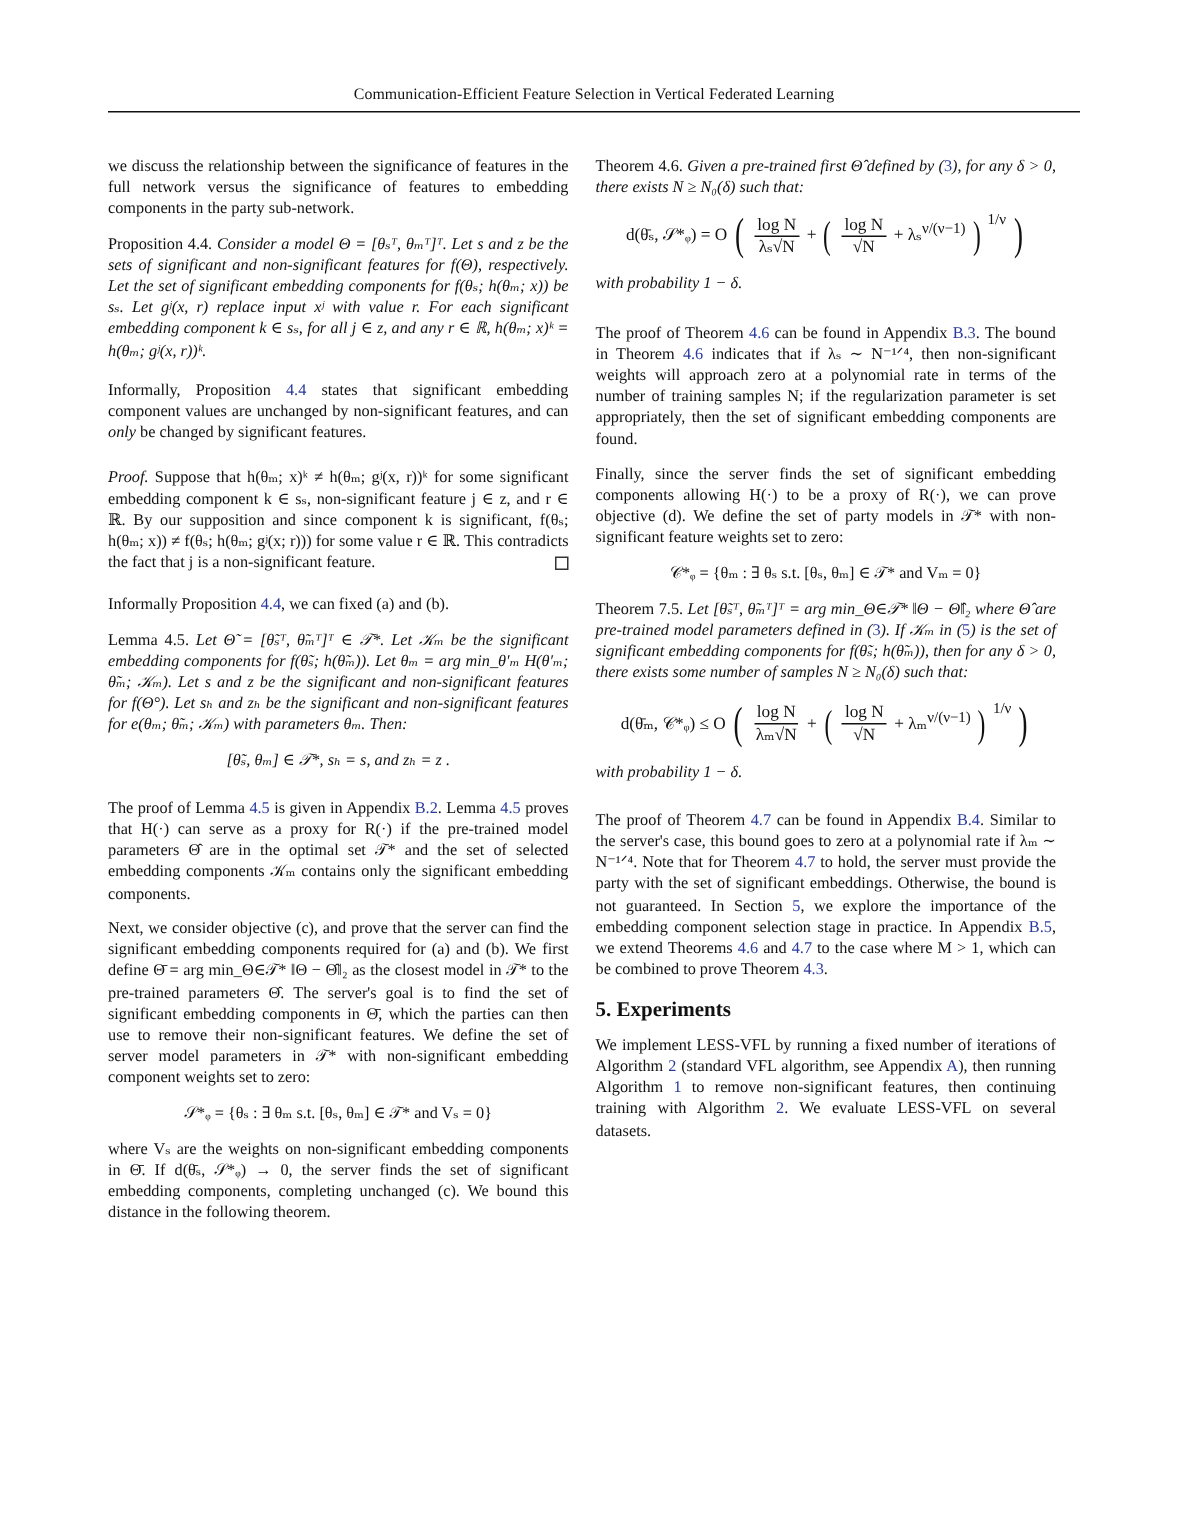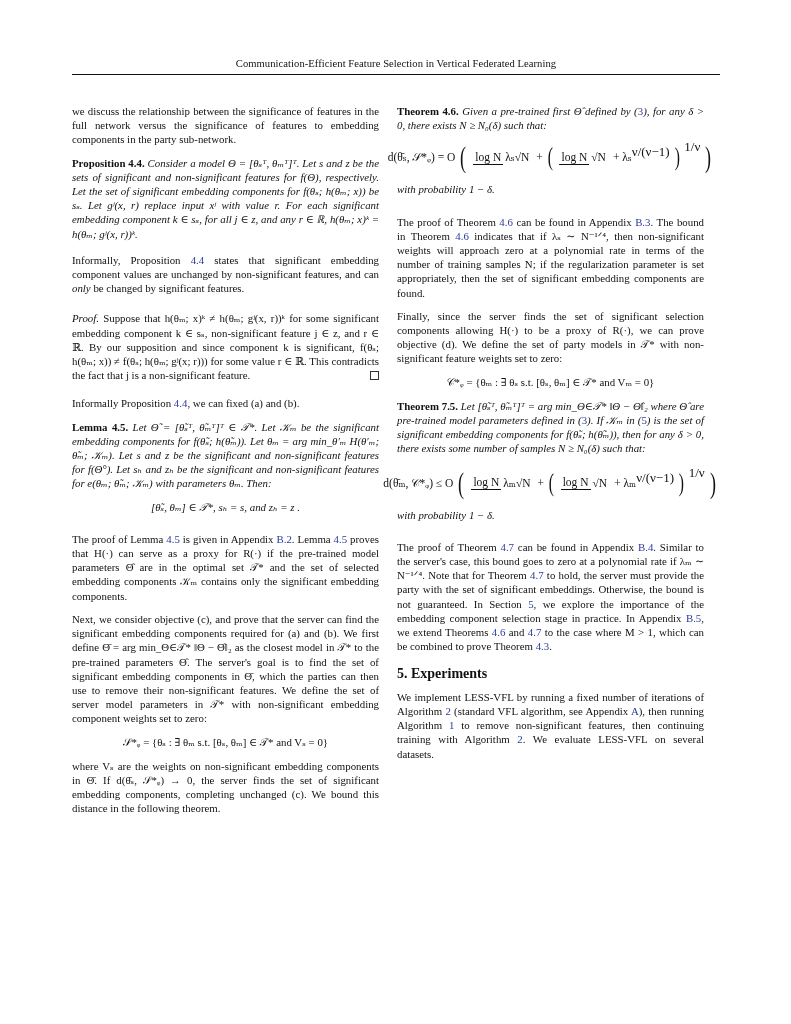--- a/index.html
+++ b/index.html
@@ -7,30 +7,30 @@
          font-family: "Liberation Serif", "DejaVu Serif", serif; color: #111; }
   .header { position: absolute; left: 72px; top: 58px; width: 648px; text-align: center;
             font-weight: normal; font-size: 10.6px; letter-spacing: 0.05px; }
   .header-rule { position: absolute; left: 72px; top: 74px; width: 648px; height: 0;
                  border-top: 1.2px solid #111; }
   .col { position: absolute; top: 88px; width: 307px; font-size: 10.85px; line-height: 14.2px; margin-top: 16px; }
   .col.left { left: 72px; }
   .col.right { left: 397px; }
   p { margin: 0 0 9px 0; text-align: justify; hyphens: manual; }
   .i { font-style: italic; }
-  .b { font-weight: bold; }
+  .b { font-weight: normal; }
   .link { color: #2a3a9c; }
   .eq { text-align: center; margin: 8px 0 10px 0; white-space: nowrap; }
   .eq-big { font-size: 11.5px; display: flex; align-items: center; justify-content: center; gap: 3px; }
-  .frac { display: inline-flex; flex-direction: row; align-items: center; vertical-align: middle; margin: 0 2px; }
+  .frac { display: inline-flex; flex-direction: column; align-items: center; vertical-align: middle; margin: 0 2px; }
   .frac .num { border-bottom: 0.8px solid #111; padding: 0 2px; line-height: 14px; }
   .frac .den { padding: 0 2px; line-height: 14px; text-align: center; }
   .paren { font-size: 30px; line-height: 30px; font-weight: 200; transform: scaleX(0.6); display: inline-block; }
   .paren2 { font-size: 26px; line-height: 26px; font-weight: 200; transform: scaleX(0.6); display: inline-block; }
-  sup, sub { font-size: 13px; line-height: 0; }
+  sup, sub { font-size: 10px; line-height: 0; }
   .qed { display: inline-block; width: 7px; height: 7px; border: 0.8px solid #333; float: right; margin-top: 3px; }
   .section-title { font-weight: bold; font-size: 14px; margin: 14px 0 8px 0; }
 </style>
 </head>
 <body>
 
 <div class="header">Communication-Efficient Feature Selection in Vertical Federated Learning</div>
 <div class="header-rule"></div>
 
 <div class="col left">
@@ -96,21 +96,21 @@
       <sup style="position:relative;top:-10px;">1/ν</sup>
     <span class="paren">)</span>
   </div>
 
   <p class="i" style="margin-bottom:18px;">with probability 1 − δ.</p>
 
   <p>
     <span>The proof of Theorem </span><span class="link">4.6</span><span> can be found in Appendix </span><span class="link">B.3</span><span>. The bound in Theorem </span><span class="link">4.6</span><span> indicates that if λₛ ∼ N⁻¹ᐟ⁴, then non-significant weights will approach zero at a polynomial rate in terms of the number of training samples N; if the regularization parameter is set appropriately, then the set of significant embedding components are found.</span>
   </p>
 
-  <p>Finally, since the server finds the set of significant selection components allowing H(·) to be a proxy of R(·), we can prove objective (d). We define the set of party models in 𝒯* with non-significant feature weights set to zero:</p>
+  <p>Finally, since the server finds the set of significant embedding components allowing H(·) to be a proxy of R(·), we can prove objective (d). We define the set of party models in 𝒯* with non-significant feature weights set to zero:</p>
 
   <div class="eq">𝒞*ᵩ = {θₘ : ∃ θₛ s.t. [θₛ, θₘ] ∈ 𝒯* and Vₘ = 0}</div>
 
 
   <p>
     <span class="b">Theorem 7.5.</span>
     <span class="i">Let [θ̃ₛᵀ, θ̃ₘᵀ]ᵀ = arg min_Θ∈𝒯* ‖Θ − Θ̂‖₂ where Θ̂ are pre-trained model parameters defined in (</span><span class="link">3</span><span class="i">). If 𝒦ₘ in (</span><span class="link">5</span><span class="i">) is the set of significant embedding components for f(θ̃ₛ; h(θ̃ₘ)), then for any δ &gt; 0, there exists some number of samples N ≥ N₀(δ) such that:</span>
   </p>
 
   <div class="eq eq-big" style="margin:12px 0 10px 0;">

